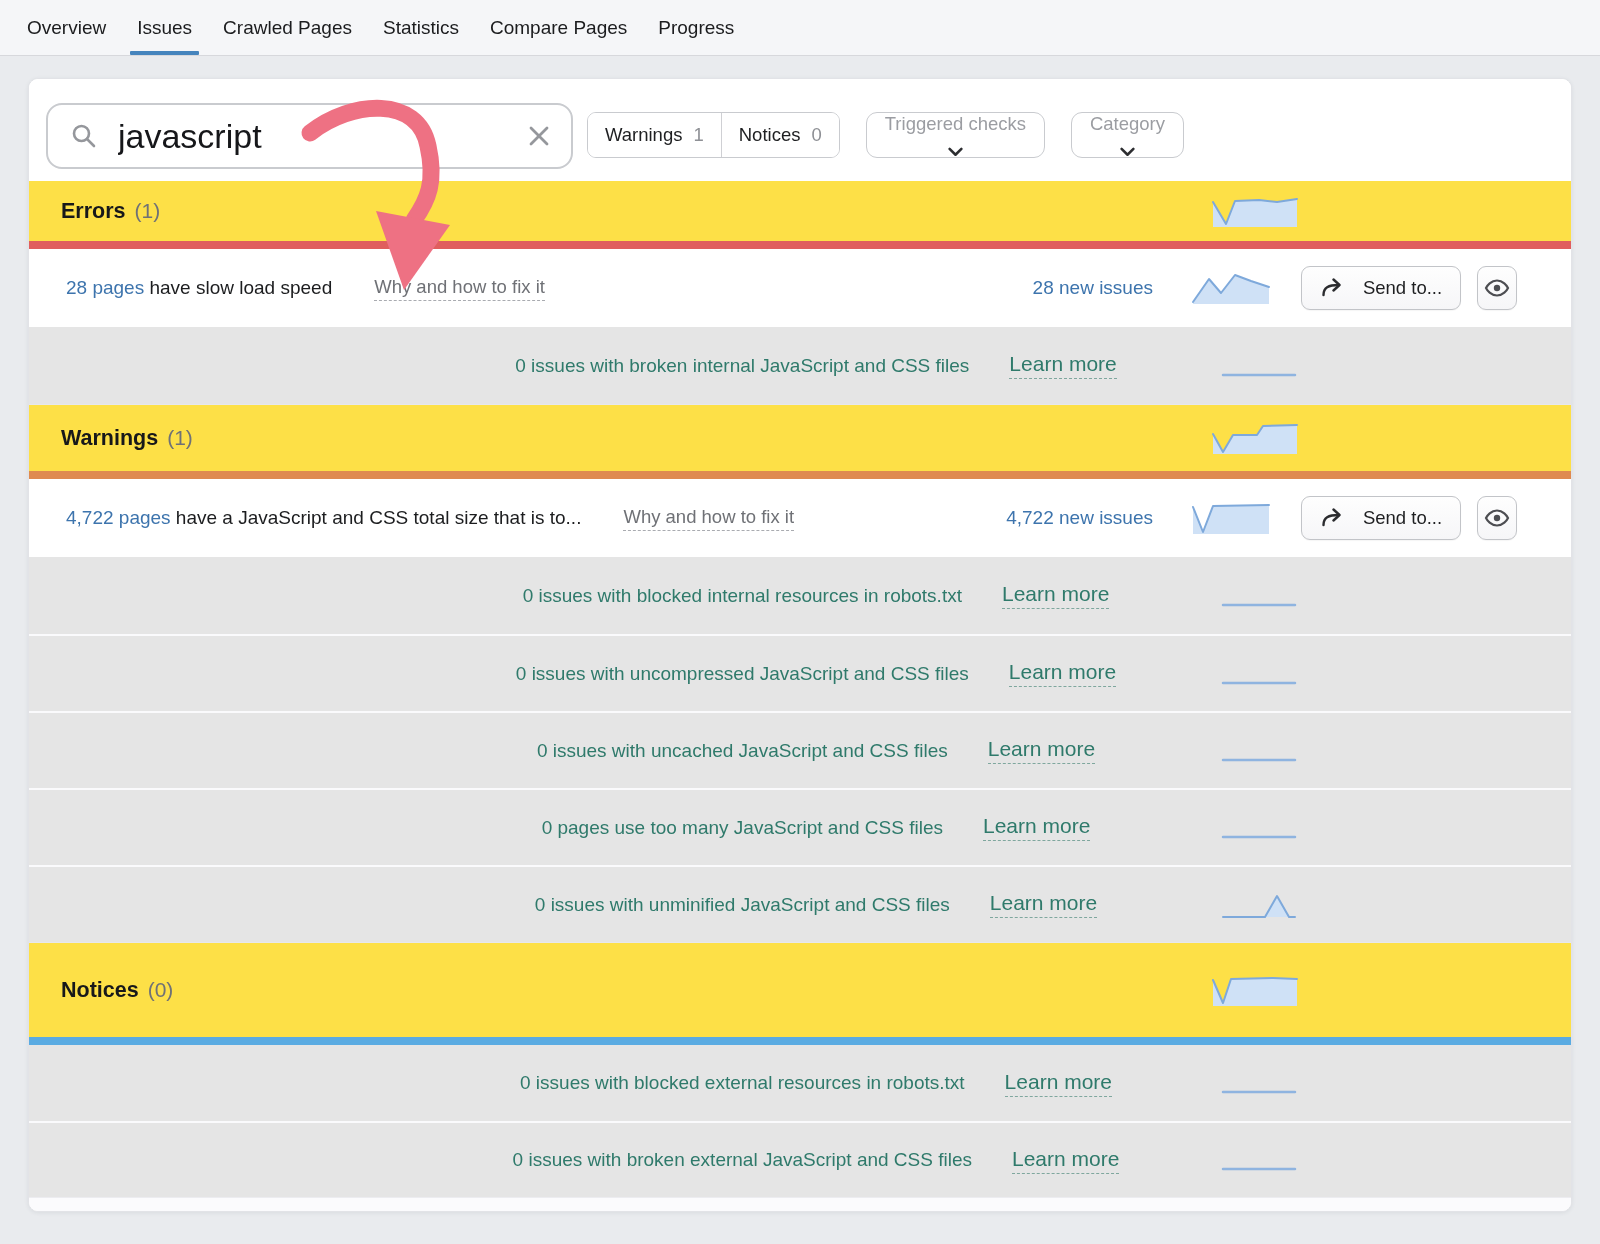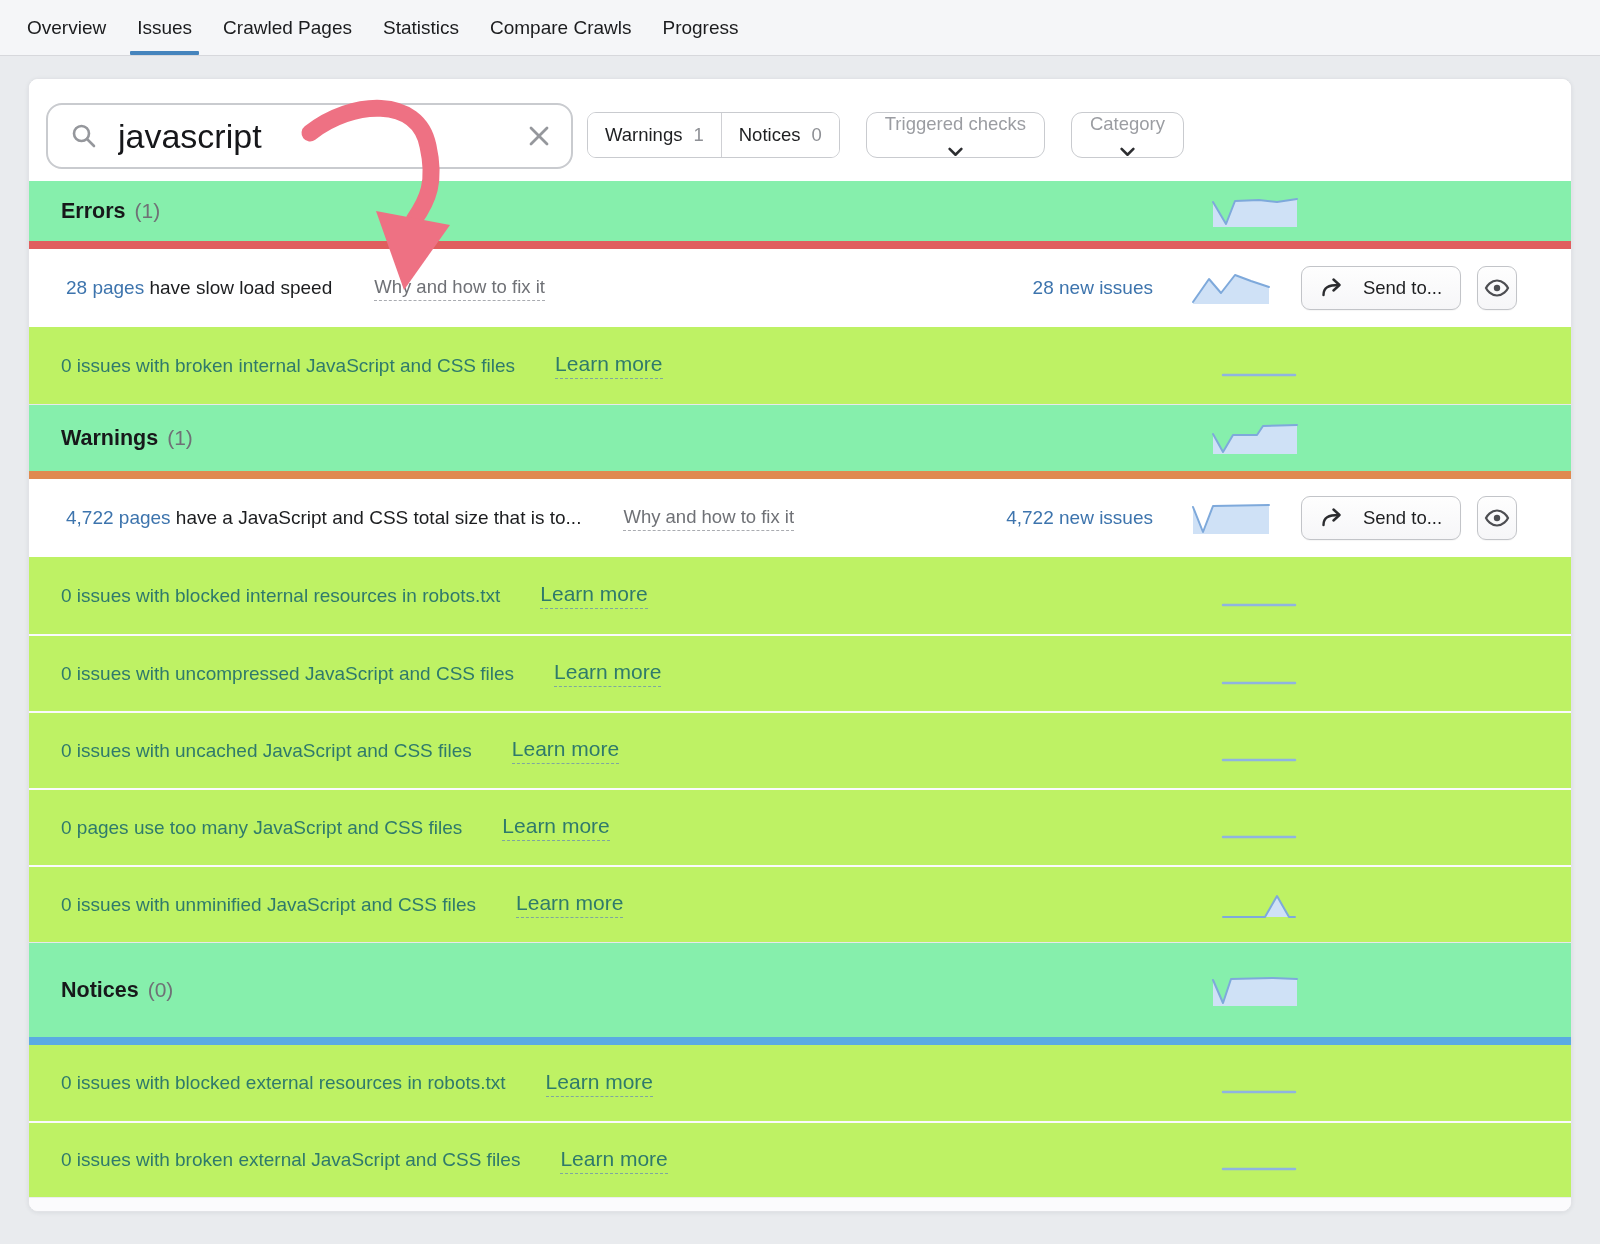--- a/index.html
+++ b/index.html
@@ -58,33 +58,33 @@
   .segment + .segment { border-left: 1px solid #cfd0d4; }
   .segment .count { color:#8e9095; margin-left: 11px; }
   .dropdown {
     height: 46px; margin-top: 9px; display:flex; align-items:center; gap: 12px;
     border: 1px solid #c9cbcf; border-radius: 11px; background:#fff; padding: 0 18px;
     font-size: 18.5px; color:#9b9da2; cursor:pointer; margin-right: 26px; font-family:inherit;flex-direction:column;
   }
   
   .section-header {
     position: relative; display:flex; align-items:center; padding-left: 32px;
-    background:#86efac;
+    background:#fde047;
   }
   .section-header.h-errors   { height: 60px; }
   .section-header.h-warnings { height: 67px; border-top: 1px solid #e7e8ec; }
   .section-header.h-notices  { height: 95px; border-top: 1px solid #e7e8ec; }
   .section-title { font-size: 21.5px; font-weight: bold; color:#17181a; }
   .section-count { font-size: 21px; color:#6f7176; margin-left: 9px; }
   .bar { height: 8px; }
   .row {
     position: relative; display:flex; align-items:center; padding-left: 32px;
   }
   .row.issue { height: 78px; background: #fff; padding-left: 37px; }
-  .row.zero  { height: 77px; background: #bef264; border-top: 2px solid #fafafc; }
+  .row.zero  { height: 77px; background: #e5e5e5; border-top: 2px solid #fafafc; justify-content: center; }
   .row.zero.first { border-top: none; }
   .row-main { font-size: 19px; color:#1c1d1f; }
   a.blue { color:#3d74ad; text-decoration: none; cursor:pointer; }
   .fix-link {
     font-size: 18.5px; color:#6f7176; text-decoration:none; cursor:pointer;
     border-bottom: 1.5px dashed #a9abb0; margin-left: 42px; padding-bottom:2px;
   }
   .zero-text { font-size: 19px; color:#2f7a6b; }
   .learn-link {
     font-size: 21px; color:#2f7a6b; text-decoration:none; cursor:pointer;
@@ -121,21 +121,21 @@
   .annotation { position:absolute; left:0; top:0; width:1600px; height:1244px; pointer-events:none; z-index:40; }
 </style>
 </head>
 <body>
 
 <div class="topnav">
   <div class="tab">Overview</div>
   <div class="tab active">Issues</div>
   <div class="tab">Crawled Pages</div>
   <div class="tab">Statistics</div>
-  <div class="tab">Compare Crawls</div>
+  <div class="tab">Compare Pages</div>
   <div class="tab">Progress</div>
 </div>
 
 <div class="card">
 
   <div class="toolbar">
     <div class="searchbox">
       <svg width="28" height="28" viewBox="0 0 28 28">
         <circle cx="11.5" cy="11.5" r="7.5" fill="none" stroke="#95979c" stroke-width="2.6"></circle>
         <line x1="17" y1="17" x2="24" y2="24" stroke="#95979c" stroke-width="2.6" stroke-linecap="round"></line>

